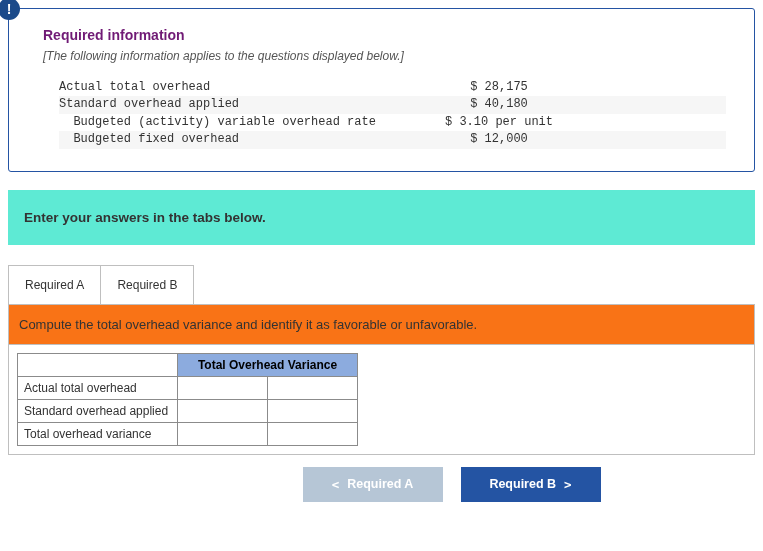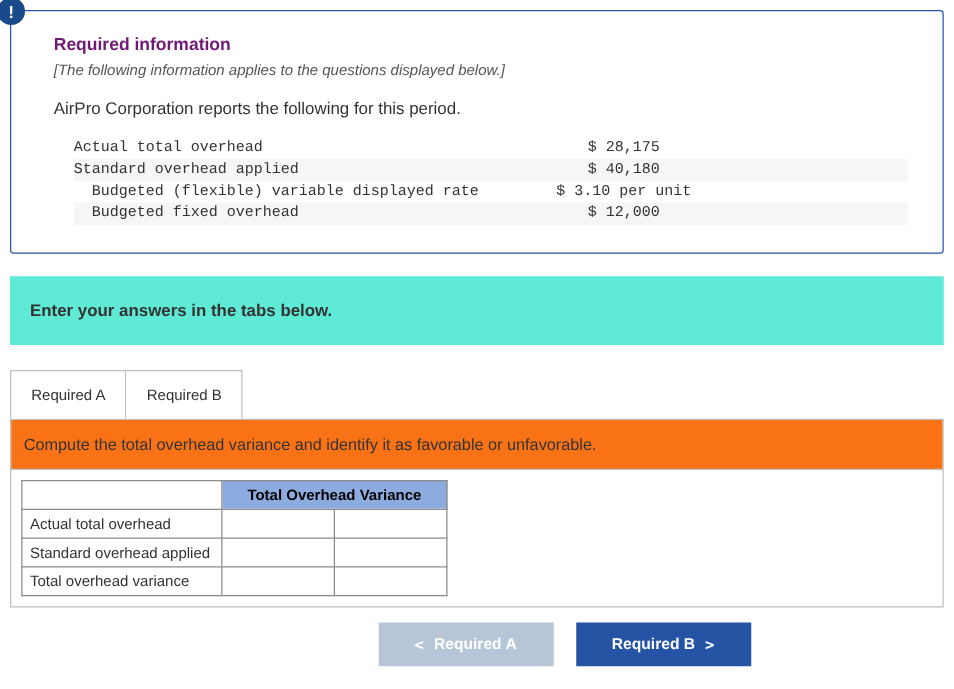--- a/index.html
+++ b/index.html
@@ -41,33 +41,32 @@
   .nav-btn.primary { background: #2454a3; }
   .chev { font-family: monospace; }
 </style>
 </head>
 <body>
 
 <div class="info-box">
   <div class="info-badge">!</div>
   <div class="req-head">Required information</div>
   <div class="preamble">[The following information applies to the questions displayed below.]</div>
-  <div class="intro">AirPro Corporation reports the following for this period.</div>
 
   <div class="data-block">
     <div class="data-row">
         <span class="data-label">Actual total overhead</span>
         <span class="data-value">$ 28,175</span>
       </div>
     <div class="data-row">
         <span class="data-label">Standard overhead applied</span>
         <span class="data-value">$ 40,180</span>
       </div>
     <div class="data-row">
-        <span class="data-label">  Budgeted (flexible) variable displayed rate</span>
+        <span class="data-label">  Budgeted (activity) variable overhead rate</span>
         <span class="data-value">$ 3.10 per unit</span>
       </div>
     <div class="data-row">
         <span class="data-label">  Budgeted fixed overhead</span>
         <span class="data-value">$ 12,000</span>
       </div>
   </div>
 </div>
 
 <div class="instr-bar">Enter your answers in the tabs below.</div>

